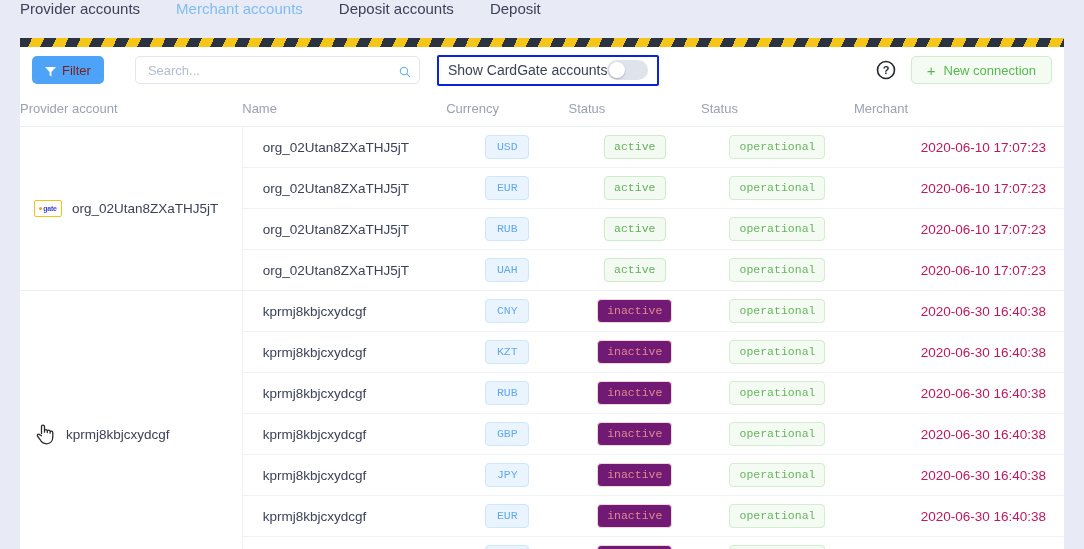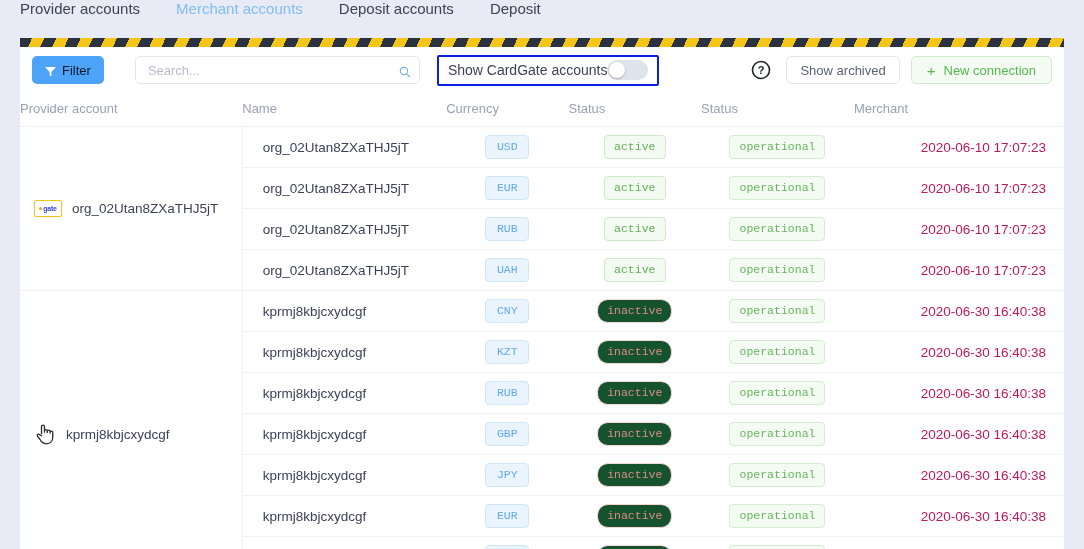--- a/index.html
+++ b/index.html
@@ -41,21 +41,21 @@
     background:#ffffff;box-sizing:border-box;overflow:hidden;
   }
 
   
   .toolbar{
     position:relative;height:46px;display:flex;align-items:center;
     padding:0 12px 0 12px;box-sizing:border-box;
   }
   .filter-btn{
     display:flex;align-items:center;gap:6px;
-    background:#4da3f7;color:#0f172a;border:none;border-radius:5px;
+    background:#4da3f7;color:#7f1d1d;border:none;border-radius:5px;
     height:28px;padding:0 13px;font-size:13px;cursor:pointer;
     font-family:"Liberation Sans",sans-serif;
   }
   .funnel{display:inline-block;width:11px;height:11px;}
   .search-wrap{
     position:relative;margin-left:31px;width:285px;height:28px;
   }
   .search-input{
     width:100%;height:100%;box-sizing:border-box;
     border:1px solid #e3e6ef;border-radius:5px;
@@ -143,21 +143,21 @@
 
   .cursor-hand{width:22px;height:24px;flex:0 0 auto;}
 
   .pill{
     display:inline-block;font-family:"Liberation Mono",monospace;
     font-size:11.5px;line-height:1;padding:5px 9px;border-radius:4px;
     border:1px solid transparent;box-sizing:border-box;
   }
   .pill.cur{background:#eaf4fe;border-color:#cfe6fb;color:#63a9ea;min-width:44px;text-align:center;}
   .pill.active{background:#f2faf1;border-color:#cfeac9;color:#63ae5a;min-width:62px;text-align:center;}
-  .pill.inactive{background:#14532d;border-color:#f6d5d5;color:#e08a8a;min-width:72px;text-align:center;border-radius:11px;}
+  .pill.inactive{background:#701a75;border-color:#f6d5d5;color:#e08a8a;min-width:72px;text-align:center;}
   .pill.operational{background:#f3fbf2;border-color:#d4ecd0;color:#68b45f;min-width:96px;text-align:center;}
 </style>
 </head>
 <body>
 
 <div class="page">
 
   <div class="tabbar">
     <div class="tab">Provider accounts</div>
     <div class="tab active">Merchant accounts</div>
@@ -199,21 +199,20 @@
 
       <div class="spacer"></div>
 
       <span class="help-icon">
         <svg viewBox="0 0 20 20" width="20" height="20">
           <circle cx="10" cy="10" r="8.5" fill="none" stroke="#22252b" stroke-width="1.6"></circle>
           <text x="10" y="14.3" font-size="11" font-family="Liberation Sans, sans-serif" font-weight="bold" fill="#22252b" text-anchor="middle">?</text>
         </svg>
       </span>
 
-      <button class="archived-btn">Show archived</button>
 
       <button class="new-conn-btn">
         <span class="plus">+</span>
         <span>New connection</span>
       </button>
     </div>
 
     <table class="grid">
       <thead>
         <tr>

